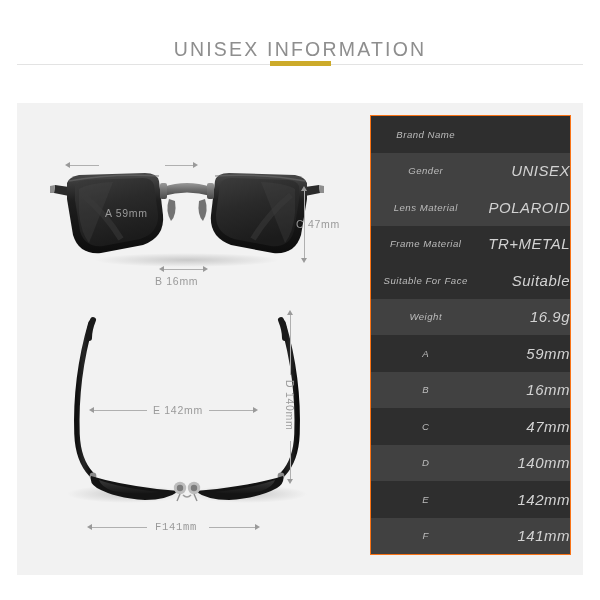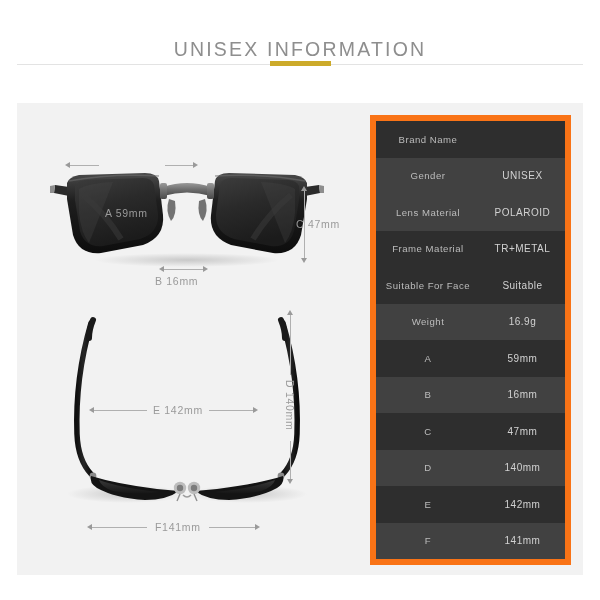--- a/index.html
+++ b/index.html
@@ -109,43 +109,44 @@
     white-space: nowrap;
     transform: rotate(90deg);
     transform-origin: left top;
   }
 
   
   #spec-table {
     position: absolute;
     left: 353px; top: 12px;
     width: 201px;
-    border: 6px solid #f97316;
+    border: 1px solid #f97316;
     box-sizing: border-box;
+    font-style: italic;
   }
   .spec-row {
     display: flex;
     align-items: center;
     height: 36.5px;
     box-sizing: border-box;
   }
   .spec-row.dark  { background: #2e2e2e; }
   .spec-row.light { background: #414141; }
   .spec-key {
     width: 55%;
     text-align: center;
     font-size: 9.6px;
     color: #bcbcbc;
     letter-spacing: 0.5px;
     white-space: nowrap;
   }
   .spec-val {
     width: 45%;
-    text-align: center;
-    font-size: 10px;
+    text-align: right;
+    font-size: 15px;
     color: #d2d2d2;
     letter-spacing: 0.5px;
     white-space: nowrap;
   }
 </style>
 </head>
 <body>
 
 <div id="title-area">
   <div id="page-title">UNISEX INFORMATION</div>
@@ -285,21 +286,21 @@
     <div class="arrow-d" style="left:270px; top:376px;"></div>
 
     <div class="dim-line-h" style="left:76px; top:307px; width:54px;"></div>
     <div class="arrow-l" style="left:72px; top:304px;"></div>
     <div class="dim-label" style="left:136px; top:301px;">E 142mm</div>
     <div class="dim-line-h" style="left:192px; top:307px; width:46px;"></div>
     <div class="arrow-r" style="left:236px; top:304px;"></div>
 
     <div class="dim-line-h" style="left:74px; top:424px; width:56px;"></div>
     <div class="arrow-l" style="left:70px; top:421px;"></div>
-    <div class="dim-label" style="left:138px; top:418px;">F141mm</div>
+    <div class="dim-label" style="left:138px; top:418px;font-family:Liberation Mono, monospace;">F141mm</div>
     <div class="dim-line-h" style="left:192px; top:424px; width:48px;"></div>
     <div class="arrow-r" style="left:238px; top:421px;"></div>
   </div>
 
   <div id="spec-table">
       <div class="spec-row dark">
         <div class="spec-key">Brand Name</div>
         <div class="spec-val"></div>
       </div>
       <div class="spec-row light">

